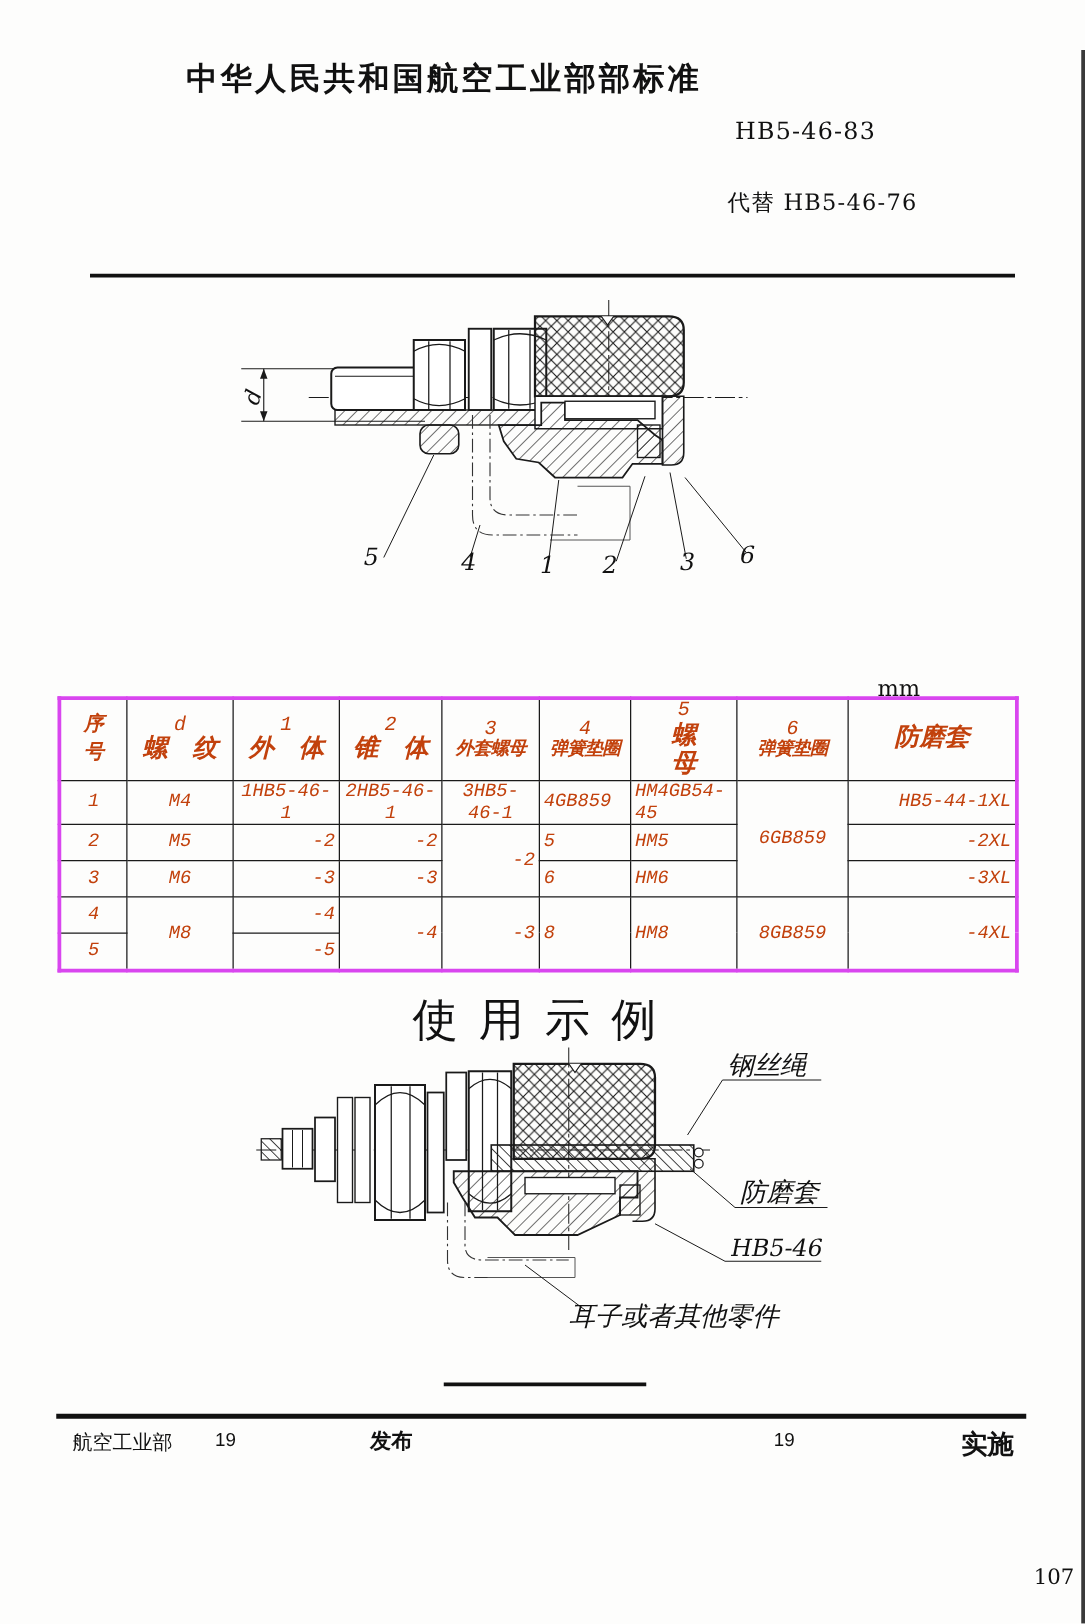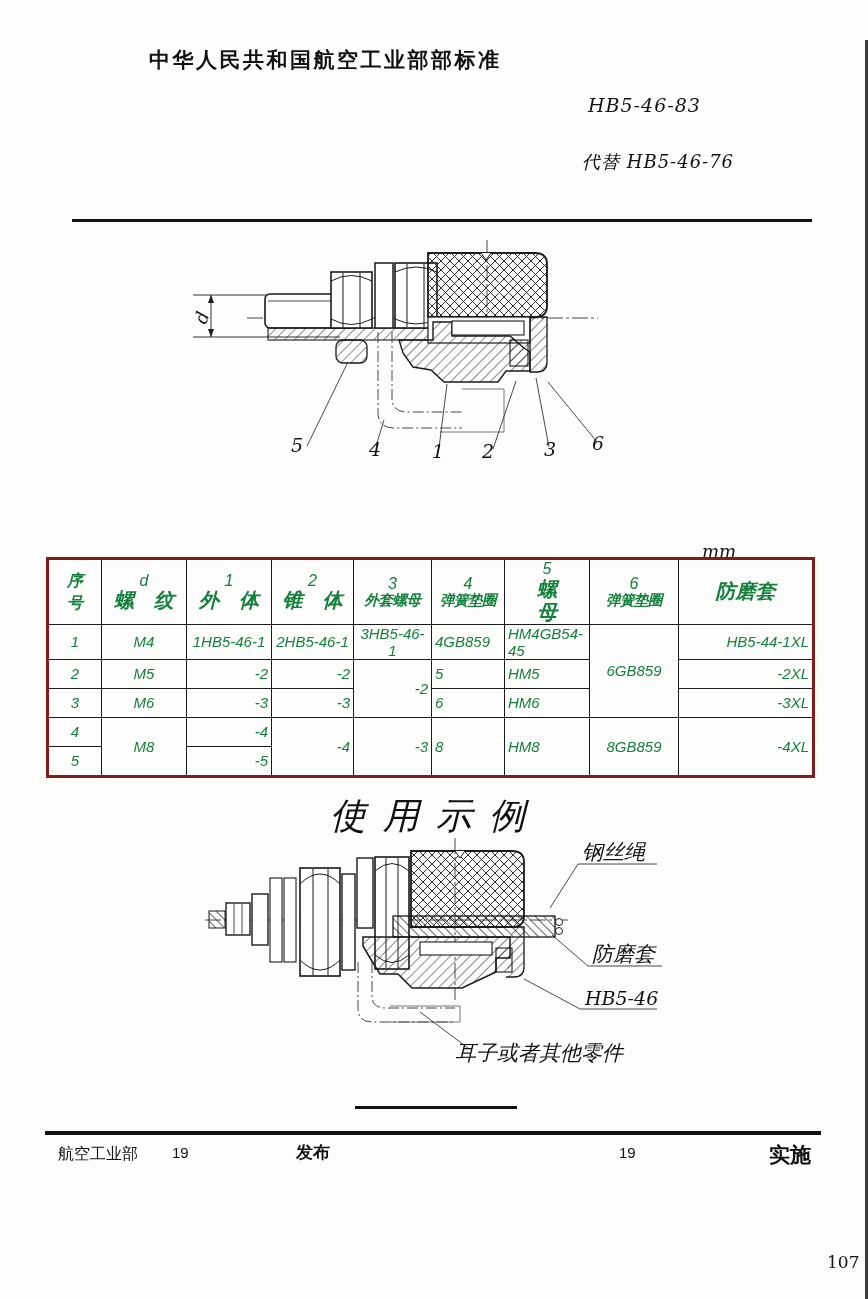--- a/index.html
+++ b/index.html
@@ -1,33 +1,33 @@
 <!DOCTYPE html>
 <html><head>
 <meta charset="utf-8">
 <style>
   html,body{margin:0;padding:0;background:#fff;}
   .page{position:relative;width:868px;height:1299px;background:#fdfdfc;overflow:hidden;
         font-family:"Liberation Sans",sans-serif;color:#111;}
   .abs{position:absolute;}
-  .hand{font-family:"DejaVu Serif",serif;font-style:italic;}
+  .hand{font-family:"DejaVu Serif",serif;}
   .print{font-family:"Liberation Sans",sans-serif;}
 
-  .org-title{left:149px;top:46px;font-size:21px;font-weight:bold;letter-spacing:2.5px;}
+  .org-title{left:149px;top:46px;font-size:25px;font-weight:bold;letter-spacing:2.5px;}
   .std-no{left:588px;top:94px;font-size:19px;letter-spacing:1px;}
   .doc-title{left:210px;top:140px;font-size:30px;letter-spacing:13px;}
   .replaces{left:582px;top:150px;font-size:18px;letter-spacing:1px;}
   .rule1{left:72px;top:219px;width:740px;height:3px;background:#111;}
 
   .marking{left:94px;top:501px;font-size:26px;letter-spacing:3px;}
   .unit{left:702px;top:529px;font-size:18px;margin-top:12px;}
 
   table.parts{position:absolute;left:46px;top:557px;width:766px;border-collapse:collapse;
-      table-layout:fixed;font-family:Liberation Sans, sans-serif;font-style:italic;color:#15803d;
-      border:3px solid #7f1d1d;}
+      table-layout:fixed;font-family:Liberation Mono, monospace;font-style:italic;color:#c2410c;
+      border:3px solid #d946ef;}
   table.parts td{border:1px solid #1a1a1a;height:28px;font-size:15px;padding:0 3px;
       vertical-align:middle;overflow:hidden;}
   table.parts tr.thead td{height:60px;vertical-align:middle;}
   .seqh{width:20px;margin:0 auto;font-size:16px;line-height:1.35;text-align:center;font-weight:600;}
   .hnum{font-size:16px;text-align:center;line-height:1.1;}
   .hname{font-size:20px;text-align:center;line-height:1.15;font-weight:600;}
   .tight{font-size:14.5px;letter-spacing:-0.5px;}
   td.c{text-align:center;}
   td.r{text-align:right;padding-right:9px;}
   td.l{text-align:left;padding-left:6px;}

